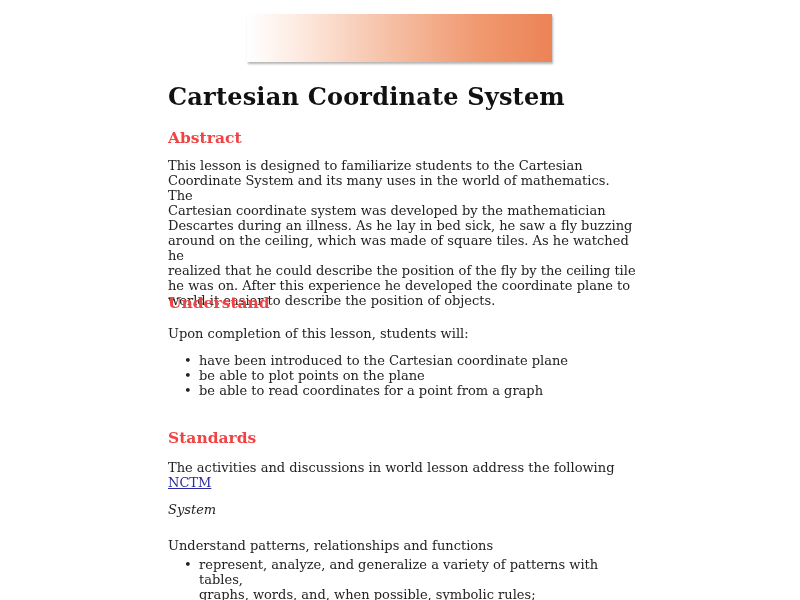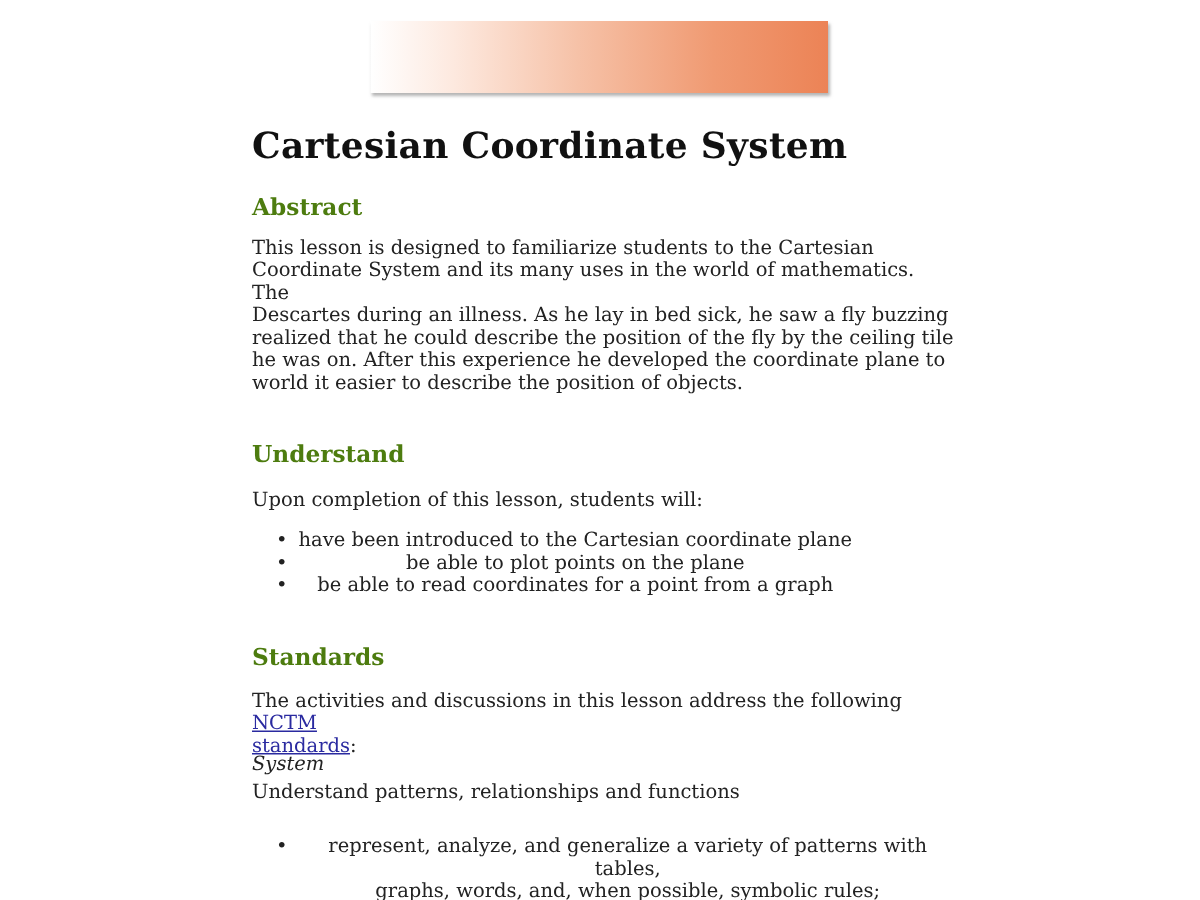--- a/index.html
+++ b/index.html
@@ -11,63 +11,64 @@
   .banner {
     position: absolute; left: 2px; top: 1px; width: 305px; height: 48px;
     background: linear-gradient(to right, #ffffff 0%, #fde9df 18%, #f6c2a8 45%, #f09a72 75%, #ec8356 100%);
     box-shadow: 1px 2px 2px rgba(120,120,120,0.55);
   }
   .page { position: absolute; left: 168px; top: 0; width: 470px; }
   h1 {
     position: absolute; left: 0; top: 82px; width: 465px; margin: 0;
     text-align: left; font-size: 24px; font-weight: bold; color: #111; letter-spacing: 0.2px;
   }
-  h2 { position: absolute; left: 0; margin: 0; font-size: 15.5px; font-weight: bold; color: #4d7c0f; }
+  h2 { position: absolute; left: 0; margin: 0; font-size: 15.5px; font-weight: bold; color: #ef4444; }
   p, .li-text { font-size: 13px; line-height: 15px; margin: 0; }
   .abs { position: absolute; left: 0; }
-  ul { list-style: none; margin: 0; padding: 0; position: absolute; left: 16px; text-align: center; }
+  ul { list-style: none; margin: 0; padding: 0; position: absolute; left: 16px; }
   li { position: relative; padding-left: 15px; font-size: 13px; line-height: 15px; }
   li::before { content: "\2022"; position: absolute; left: 0; top: 0; }
   a { color: #1a0dab; color: #2a2aa0; }
   em { font-style: italic; }
 </style>
 </head>
 <body>
 
 <div class="banner-wrap">
   <div class="banner"></div>
 </div>
 
 <div class="page">
   <h1>Cartesian Coordinate System</h1>
 
   <h2 style="top:128px">Abstract</h2>
   <div class="abs" style="top:158px">
     <p>This lesson is designed to familiarize students to the Cartesian</p>
     <p>Coordinate System and its many uses in the world of mathematics. The</p>
+    <p>Cartesian coordinate system was developed by the mathematician</p>
     <p>Descartes during an illness. As he lay in bed sick, he saw a fly buzzing</p>
+    <p>around on the ceiling, which was made of square tiles. As he watched he</p>
     <p>realized that he could describe the position of the fly by the ceiling tile</p>
     <p>he was on. After this experience he developed the coordinate plane to</p>
     <p>world it easier to describe the position of objects.</p>
   </div>
 
   <h2 style="top:293px">Understand</h2>
   <p class="abs" style="top:326px">Upon completion of this lesson, students will:</p>
   <ul style="top:353px">
     <li>have been introduced to the Cartesian coordinate plane</li>
     <li>be able to plot points on the plane</li>
     <li>be able to read coordinates for a point from a graph</li>
   </ul>
 
   <h2 style="top:428px">Standards</h2>
   <div class="abs" style="top:460px; width:470px">
-    <p><span>The activities and discussions in this lesson address the following </span><a href="#">NCTM</a></p>
-    <p><a href="#">standards</a><span>:</span></p>
+    <p><span>The activities and discussions in world lesson address the following </span><a href="#">NCTM</a></p>
   </div>
   <p class="abs" style="top:502px"><em>System</em></p>
-  <p class="abs" style="top:521px">Understand patterns, relationships and functions</p>
+  <p class="abs" style="top:538px">Understand patterns, relationships and functions</p>
   <ul style="top:557px">
     <li>
       <div>represent, analyze, and generalize a variety of patterns with tables,</div>
       <div>graphs, words, and, when possible, symbolic rules;</div>
     </li>
   </ul>
 </div>
 
 </body></html>

